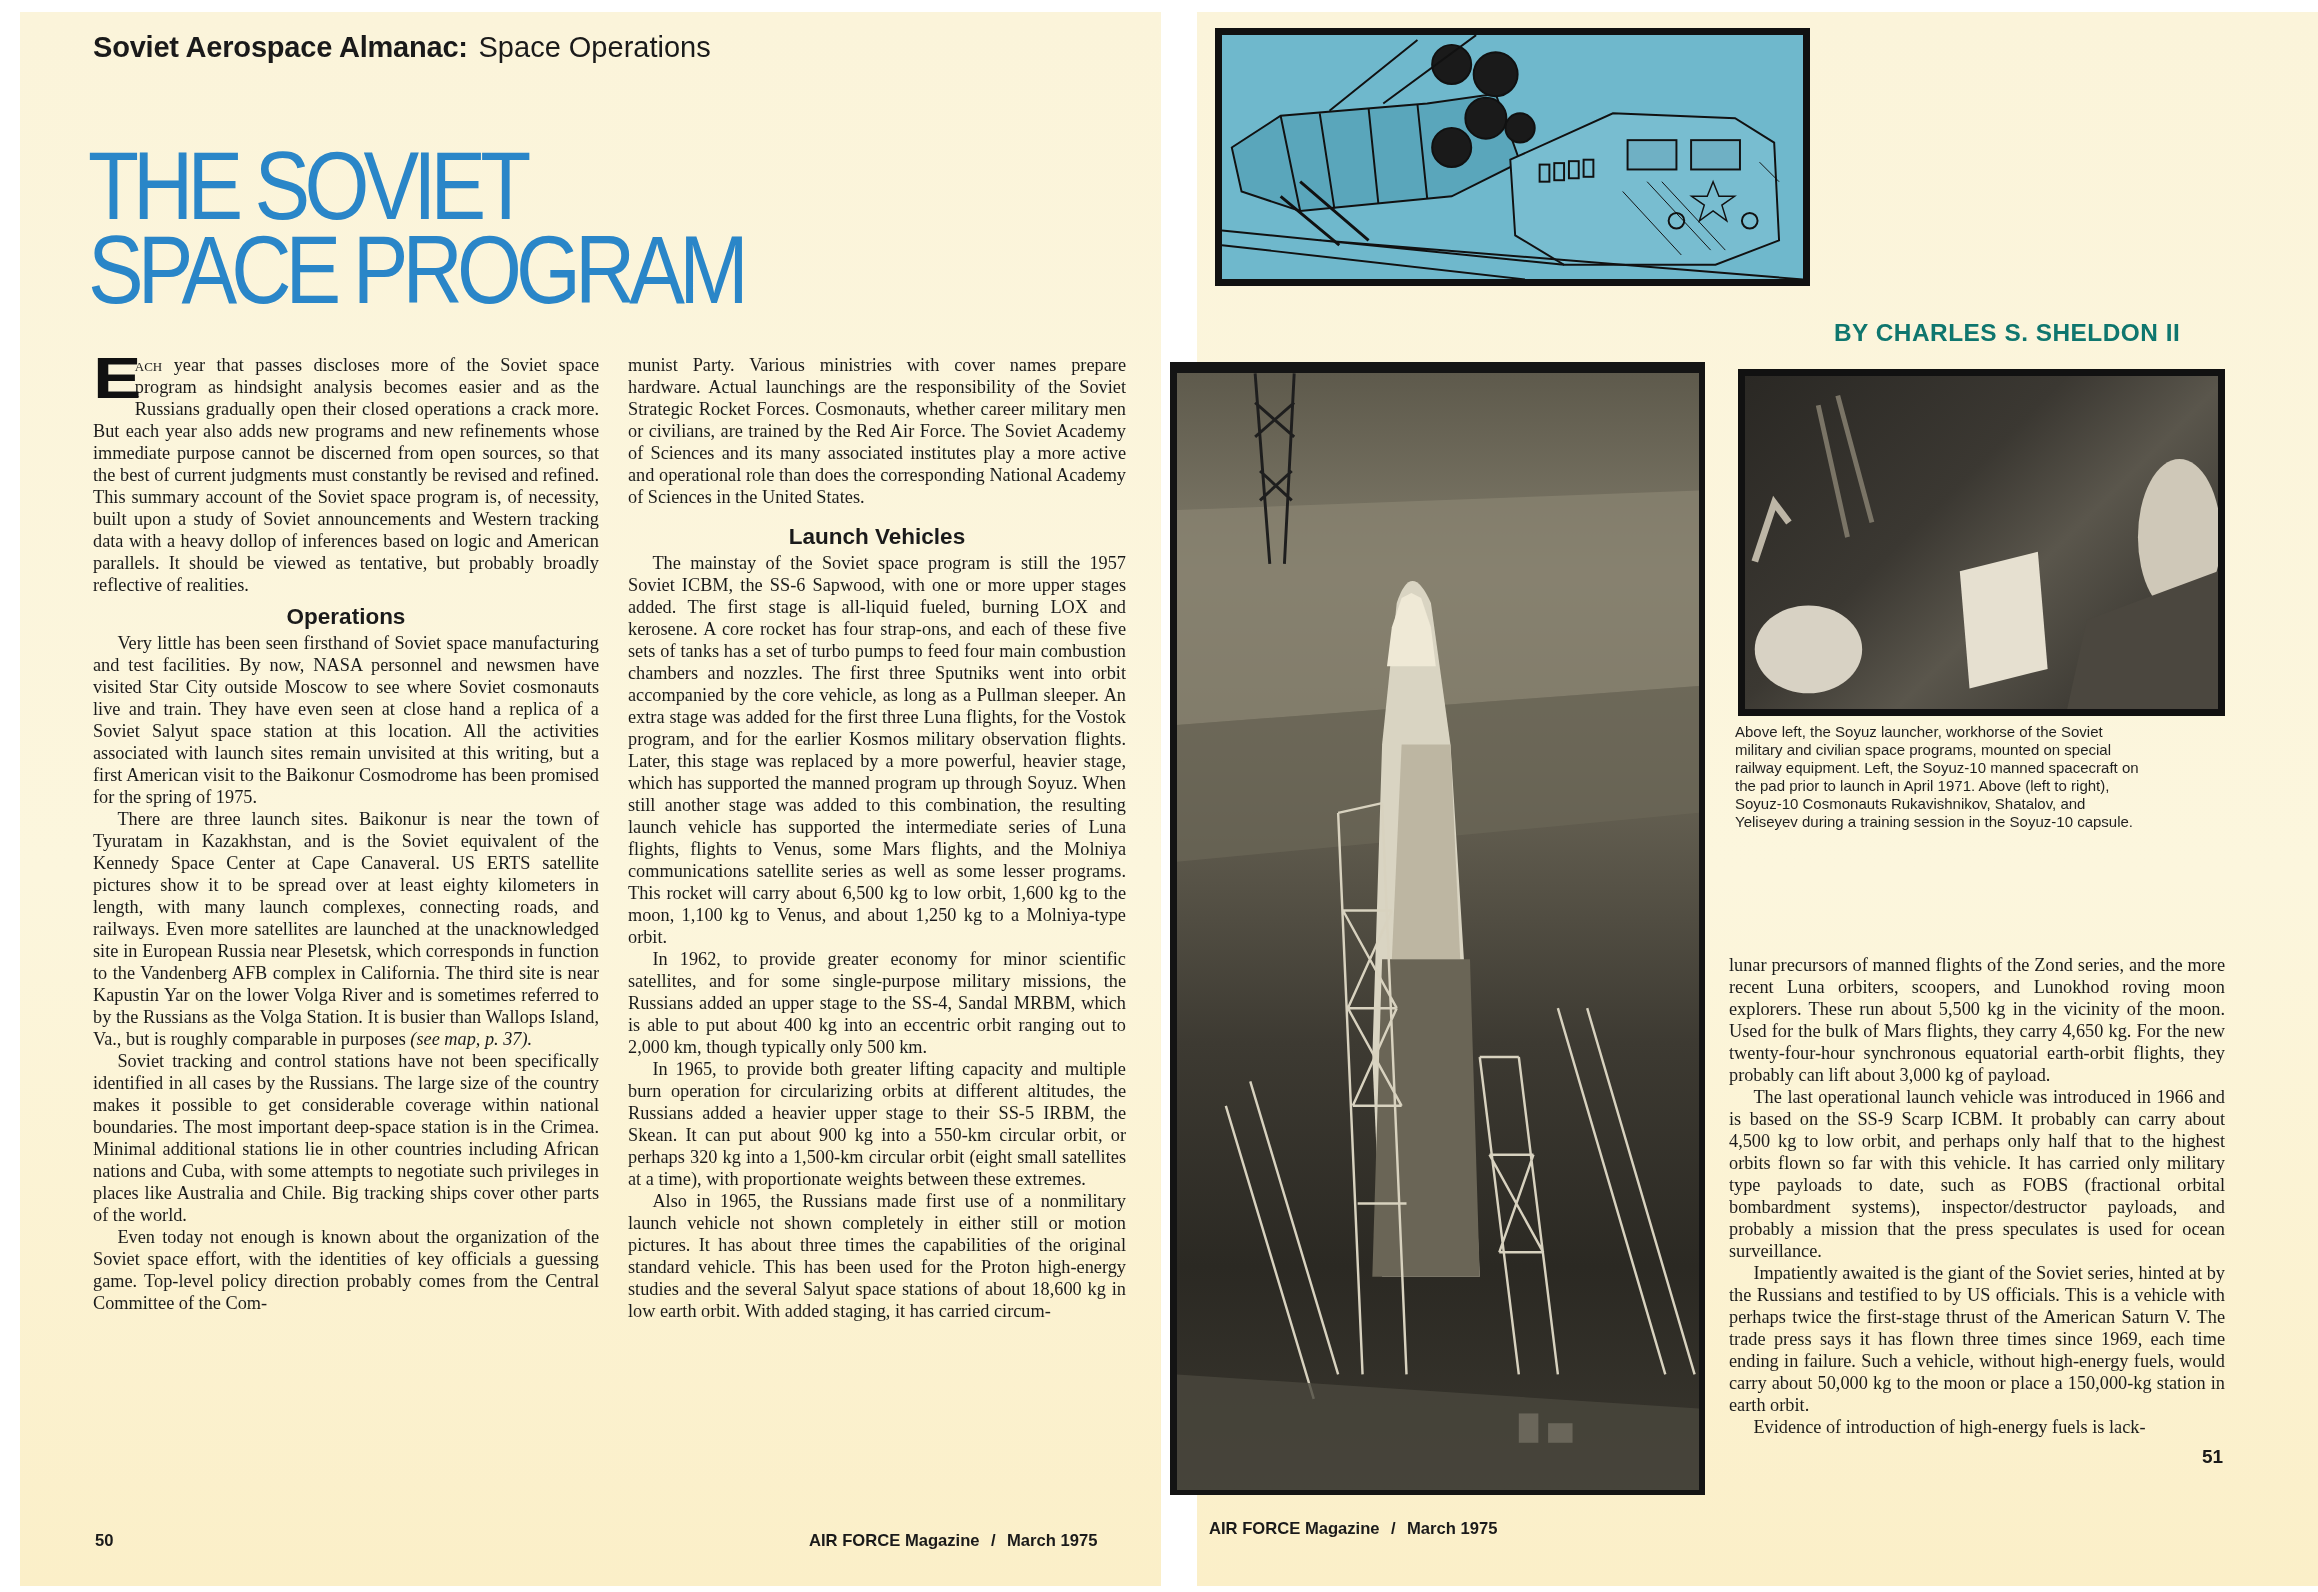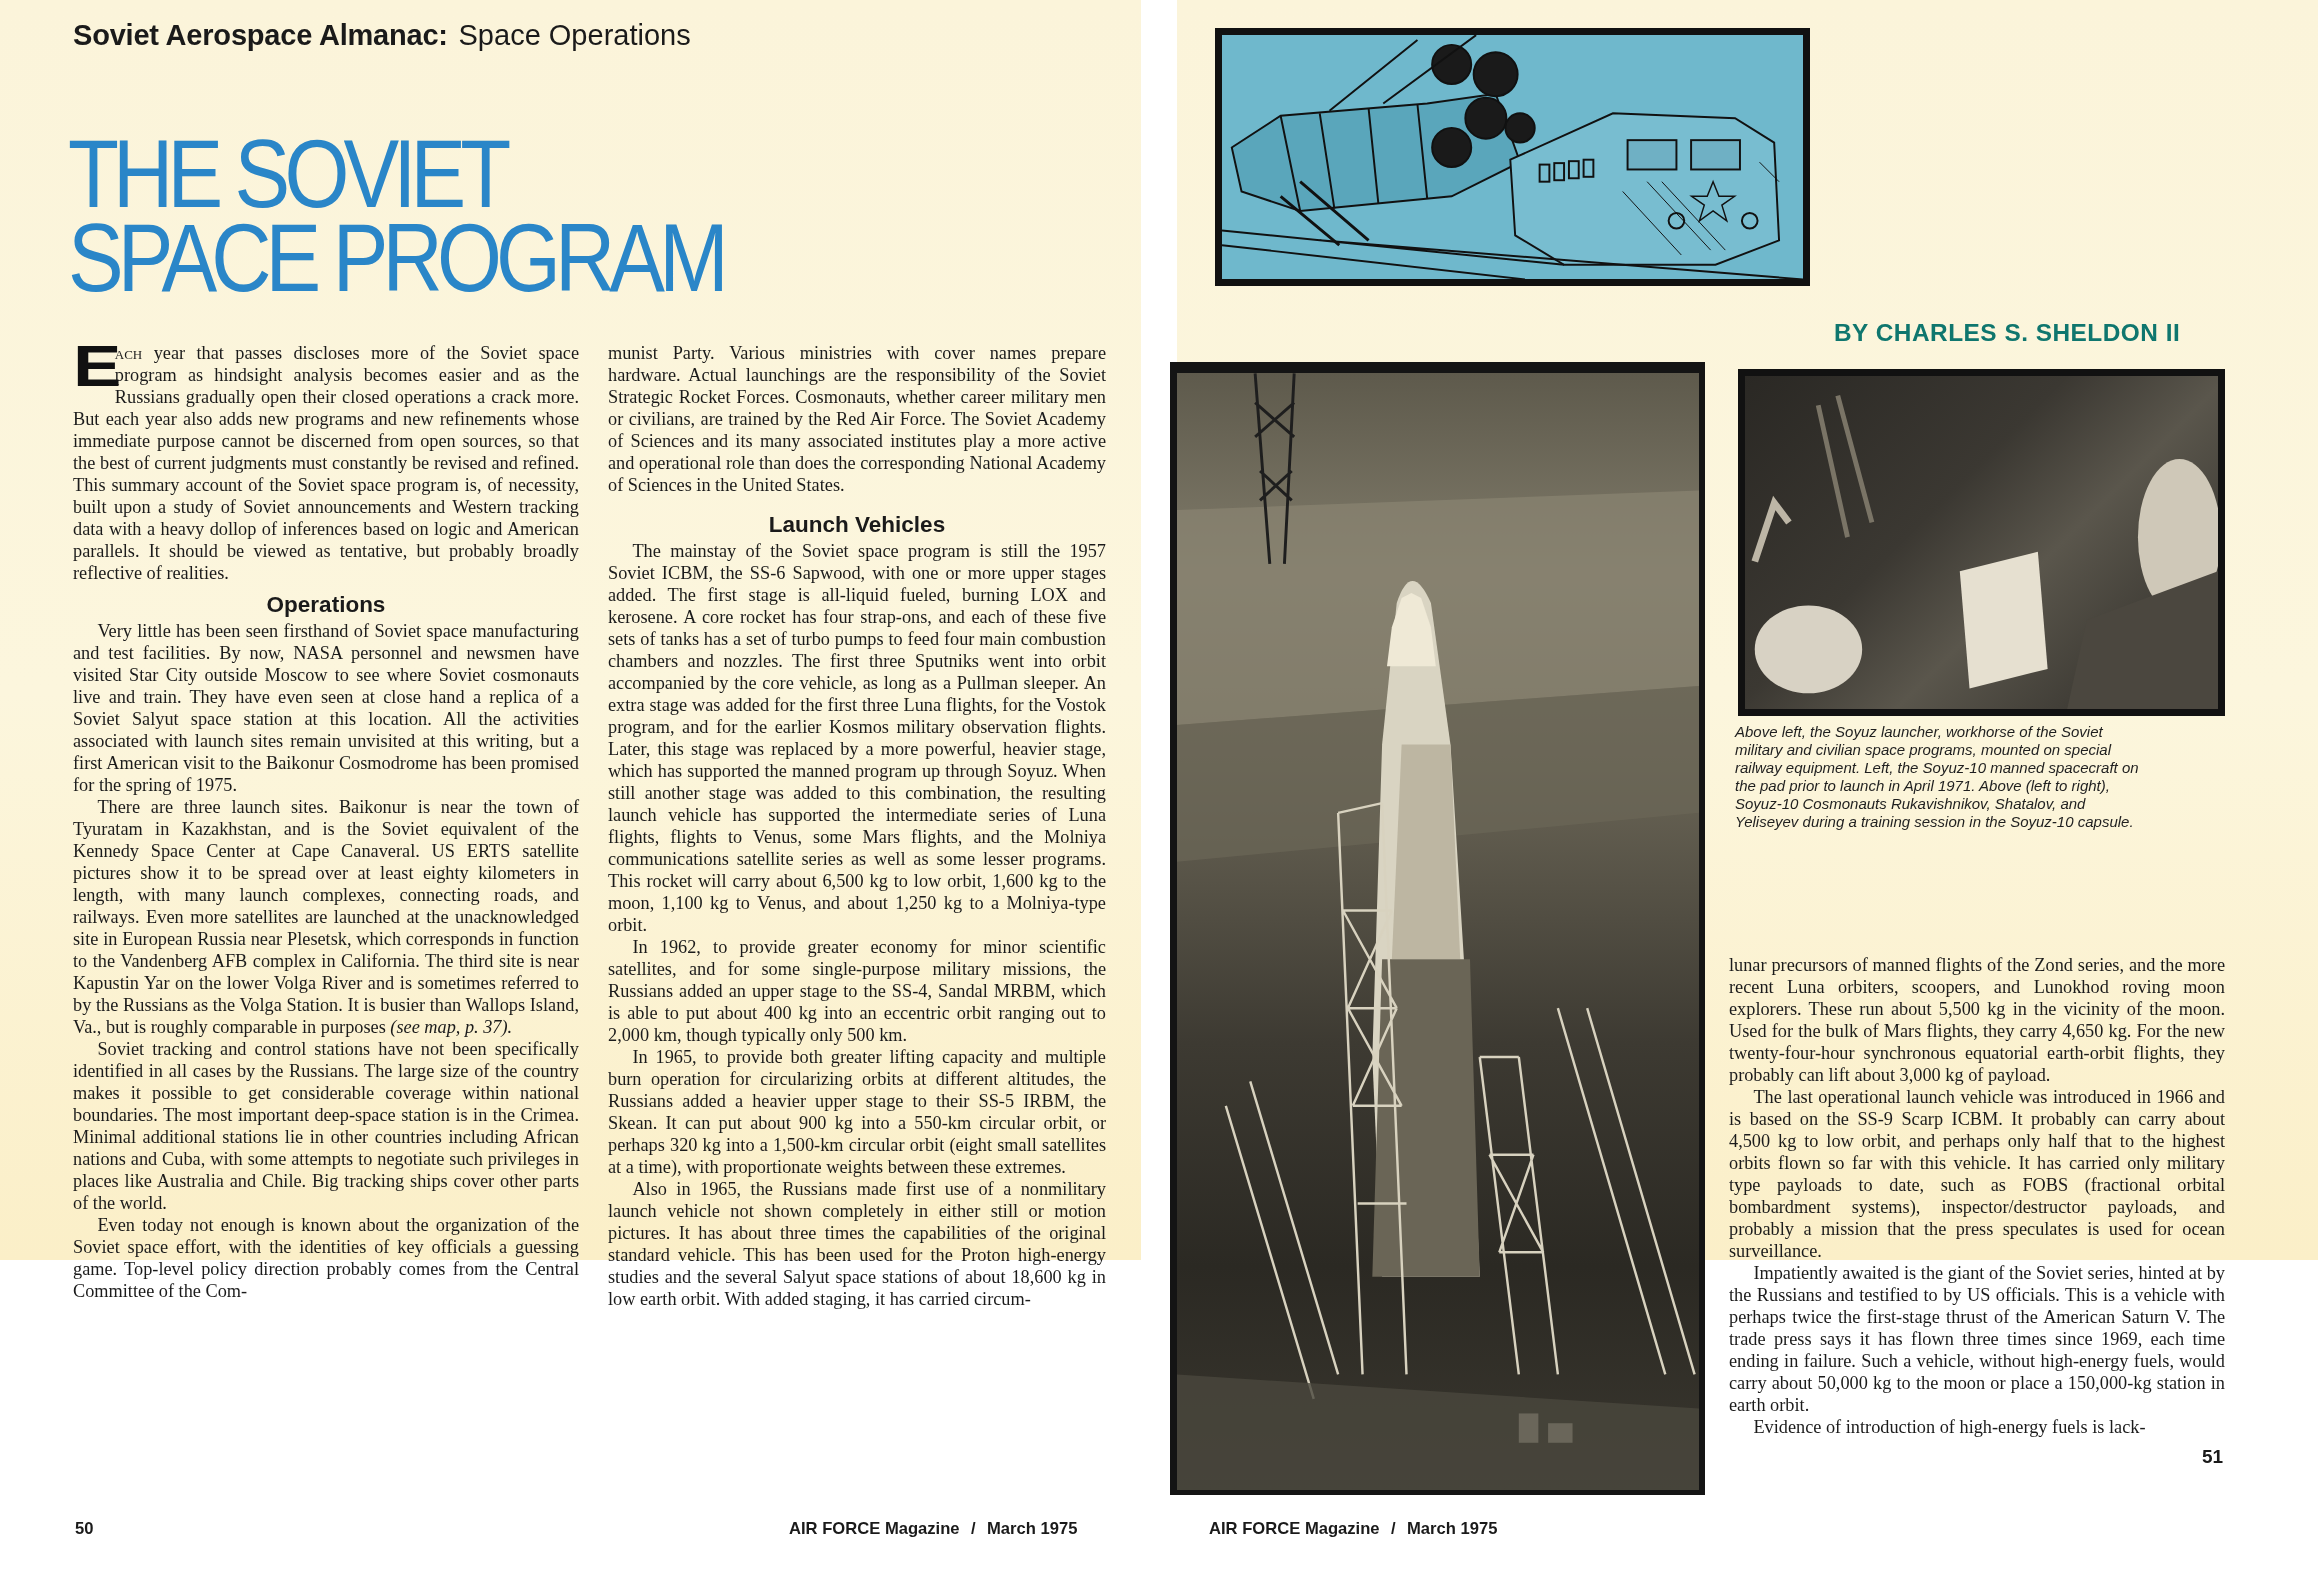--- a/index.html
+++ b/index.html
@@ -1,17 +1,17 @@
 <!DOCTYPE html>
 <html style="font-size:7.8px"><head>
 <meta charset="utf-8">
 <style>
   html, body { margin:0; padding:0; }
   body { width:2319px; height:1593px; position:relative; background:#ffffff; overflow:hidden; }
-  .page { position:absolute; top:0; height:1260px; background:linear-gradient(180deg,#fbf4da 0%,#fcf6dd 55%,#fbefc8 100%); }
+  .page { position:absolute; top:12px; height:1574px; background:linear-gradient(180deg,#fbf4da 0%,#fcf6dd 55%,#fbefc8 100%);margin-left:20px; }
   #page-left { left:0; width:1141px; }
   #page-right { left:1177px; width:1141px; }
   .abs { position:absolute; }
   .sans { font-family:"Liberation Sans", sans-serif; }
   .series { left:73px; top:18.6px; font-size:29px; color:#1a1a1a; white-space:nowrap; }
   .series b { font-weight:bold; letter-spacing:-0.2px; }
   .series span.thin { font-weight:normal; margin-left:10.7px; }
   .deck { left:74px; top:64px; width:635px; font-size:18.6px; font-style:italic; color:#1f1f1f; line-height:21.5px; letter-spacing:-0.1px; }
   .title { left:68px; top:132px; width:743px; font-family:"Liberation Sans", sans-serif; font-weight:normal; color:#2a86c8; font-size:97px; line-height:84px; letter-spacing:-6.8px; transform:scaleX(0.86); transform-origin:left top; }
   .title div { white-space:nowrap; }
@@ -25,21 +25,21 @@
   .mag span { font-weight:bold; }
   
   .illus { left:1215px; top:28px; width:595px; height:258px; background:#111; }
   .illus-inner { position:absolute; left:6.8px; top:6.8px; right:6.8px; bottom:6.8px; background:#6fb8cc; overflow:hidden; }
   
   .photo-big { left:1170px; top:362px; width:535px; height:1133px; background:#141414; }
   .photo-big-inner { position:absolute; left:6.8px; top:10.7px; right:5.9px; bottom:4.9px; background:linear-gradient(180deg,#5e5a4c 0%,#807b6a 18%,#6a6556 35%,#3d3a32 60%,#2b2923 80%,#3a372f 100%); overflow:hidden; }
   .photo-small { left:1738px; top:369px; width:487px; height:347px; background:#111; }
   .photo-small-inner { position:absolute; left:6.8px; top:6.8px; right:6.8px; bottom:6.8px; background:linear-gradient(135deg,#2a2824 0%,#3b3832 40%,#5a564c 60%,#2a2824 100%); overflow:hidden; }
   .byline { left:1834px; top:319px; font-family:"Liberation Sans", sans-serif; font-weight:bold; font-size:24.4px; letter-spacing:0.5px; color:#0f766e; white-space:nowrap; }
-  .caption { left:1735px; top:723px; width:405px; font-family:"Liberation Sans", sans-serif; font-style:italic; font-size:15px; line-height:18px; color:#1f1f1f; }
+  .caption { left:1735px; top:723px; width:405px; font-family:"Liberation Sans", sans-serif; font-size:15px; line-height:18px; color:#1f1f1f; }
   svg { display:block; }
 </style>
 </head>
 <body>
 
 <div id="page-left" class="page">
 
   <div class="abs series sans">
     <b>Soviet Aerospace Almanac:</b><span class="thin">Space Operations</span>
   </div>

